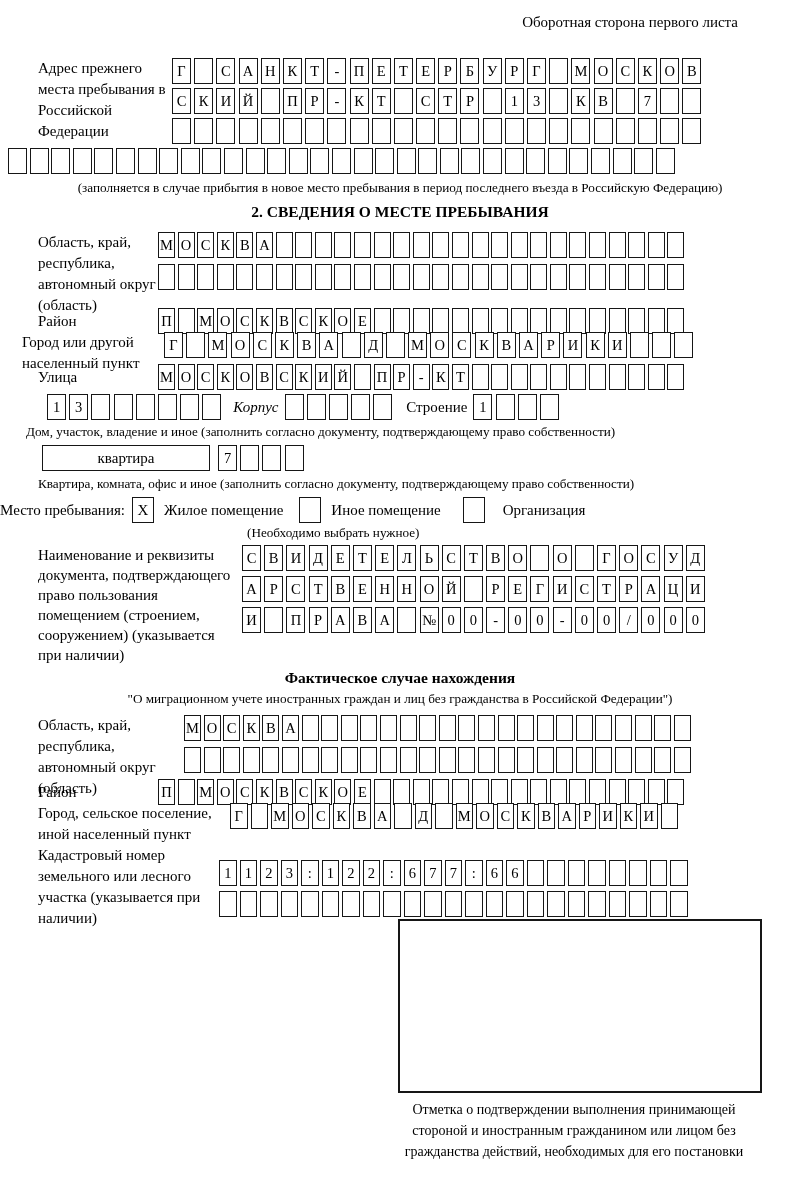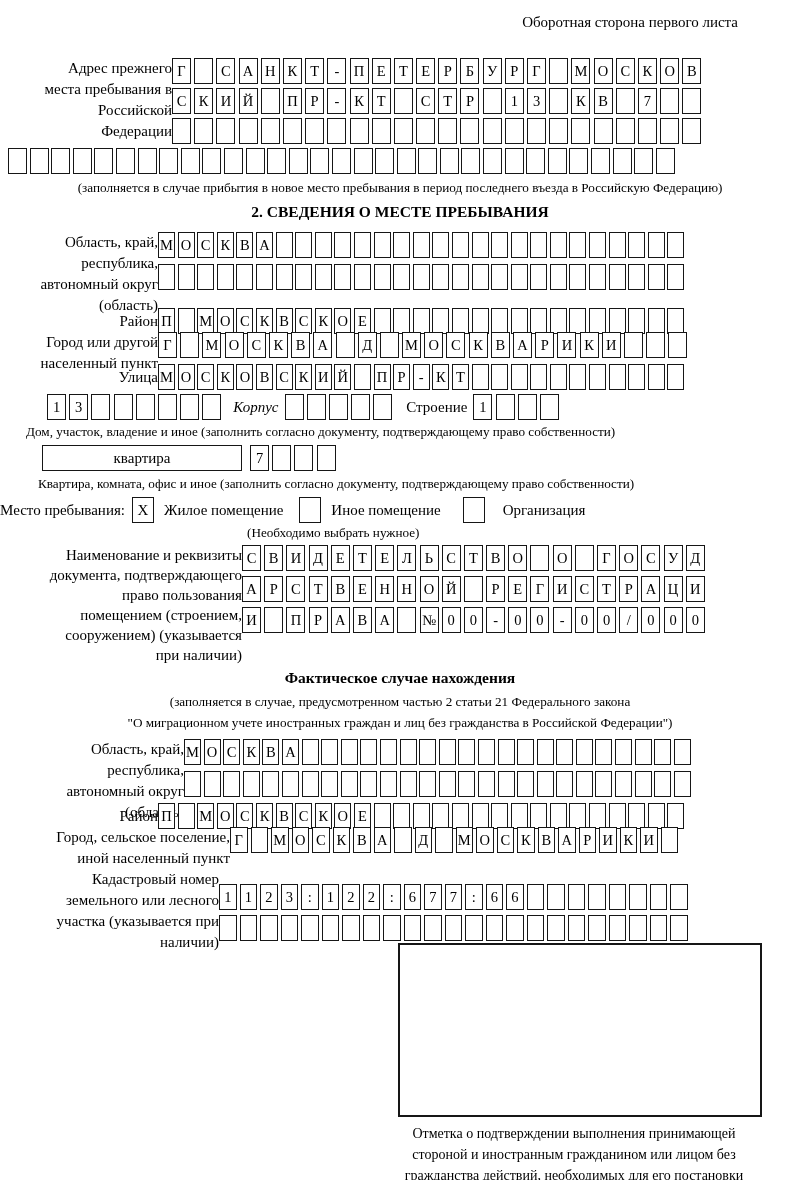--- a/index.html
+++ b/index.html
@@ -1,19 +1,19 @@
 <!DOCTYPE html>
 <html><head>
 <meta charset="utf-8">
 <style>
   html,body{margin:0;padding:0;background:#fff;}
   .page{position:relative;width:800px;height:1180px;background:#fff;color:#000;
         font-family:"Liberation Serif","DejaVu Serif",serif;overflow:hidden;}
   .hdr-note{padding-top:14px;padding-right:62px;text-align:right;font-size:15px;}
-  .frow{display:flex;align-items:flex-start;text-align:right;}
+  .frow{display:flex;align-items:flex-start;}
   .flabel{font-size:15px;line-height:21px;flex:none;}
   .cellcol{display:flex;flex-direction:column;}
   .cells{display:flex;flex:none;}
   .cell{box-sizing:border-box;flex:none;border:1.6px solid #161616;height:26px;
         display:flex;align-items:center;justify-content:center;font-size:14.5px;background:#fff;}
   .cells-s{gap:2.6px}.cells-s .cell{width:17px}
   .cells-m{gap:3px}.cells-m .cell{width:17.5px}
   .cells-l{gap:3.2px}.cells-l .cell{width:19px}
   .cells-xl{gap:2.6px}.cells-xl .cell{width:19px}
   .note{font-size:13.2px;line-height:18px;}
@@ -243,21 +243,21 @@
         <span class="cell"></span>
         <span class="cell"></span>
         <span class="cell"></span>
         <span class="cell"></span>
         <span class="cell"></span>
         <span class="cell"></span>
         <span class="cell"></span>
       </div>
   </div>
 
-  <div class="frow" style="margin-left:16px;margin-top:-2px;">
+  <div class="frow" style="margin-left:22px;margin-top:-2px;">
     <div class="flabel" style="width:142px;">Город или другой населенный пункт</div>
     <div class="cells cells-l">
         <span class="cell">Г</span>
         <span class="cell"></span>
         <span class="cell">М</span>
         <span class="cell">О</span>
         <span class="cell">С</span>
         <span class="cell">К</span>
         <span class="cell">В</span>
         <span class="cell">А</span>
@@ -336,21 +336,21 @@
     <div class="cells cells-l" style="margin-left:6px;">
         <span class="cell">1</span>
         <span class="cell"></span>
         <span class="cell"></span>
         <span class="cell"></span>
       </div>
   </div>
   <div class="note" style="margin-left:26px;margin-top:3px;">Дом, участок, владение и иное (заполнить согласно документу, подтверждающему право собственности)</div>
 
   <div class="frow" style="margin-left:42px;margin-top:4px;align-items:center;">
-    <div class="wbox" style="width:200px;">квартира</div>
+    <div class="wbox" style="width:168px;">квартира</div>
     <div class="cells cells-l" style="margin-left:8px;">
         <span class="cell">7</span>
         <span class="cell"></span>
         <span class="cell"></span>
         <span class="cell"></span>
       </div>
   </div>
   <div class="note" style="margin-left:38px;margin-top:4px;">Квартира, комната, офис и иное (заполнить согласно документу, подтверждающему право собственности)</div>
 
   <div class="frow" style="margin-top:4px;align-items:center;">
@@ -433,21 +433,20 @@
           <span class="cell">0</span>
           <span class="cell">/</span>
           <span class="cell">0</span>
           <span class="cell">0</span>
           <span class="cell">0</span>
         </div>
     </div>
   </div>
 
   <div class="title" style="margin-top:4px;">Фактическое случае нахождения</div>
-  <div class="note center" style="margin-top:6px;">(заполняется в случае, предусмотренном частью 2 статьи 21 Федерального закона</div>
   <div class="note center" style="margin-top:3px;">"О миграционном учете иностранных граждан и лиц без гражданства в Российской Федерации")</div>
 
   <div class="frow" style="margin-left:38px;margin-top:7px;">
     <div class="flabel" style="width:146px;">Область, край, республика, автономный округ (область)</div>
     <div class="cellcol" style="gap:6px;">
       <div class="cells cells-s">
           <span class="cell">М</span>
           <span class="cell">О</span>
           <span class="cell">С</span>
           <span class="cell">К</span>

